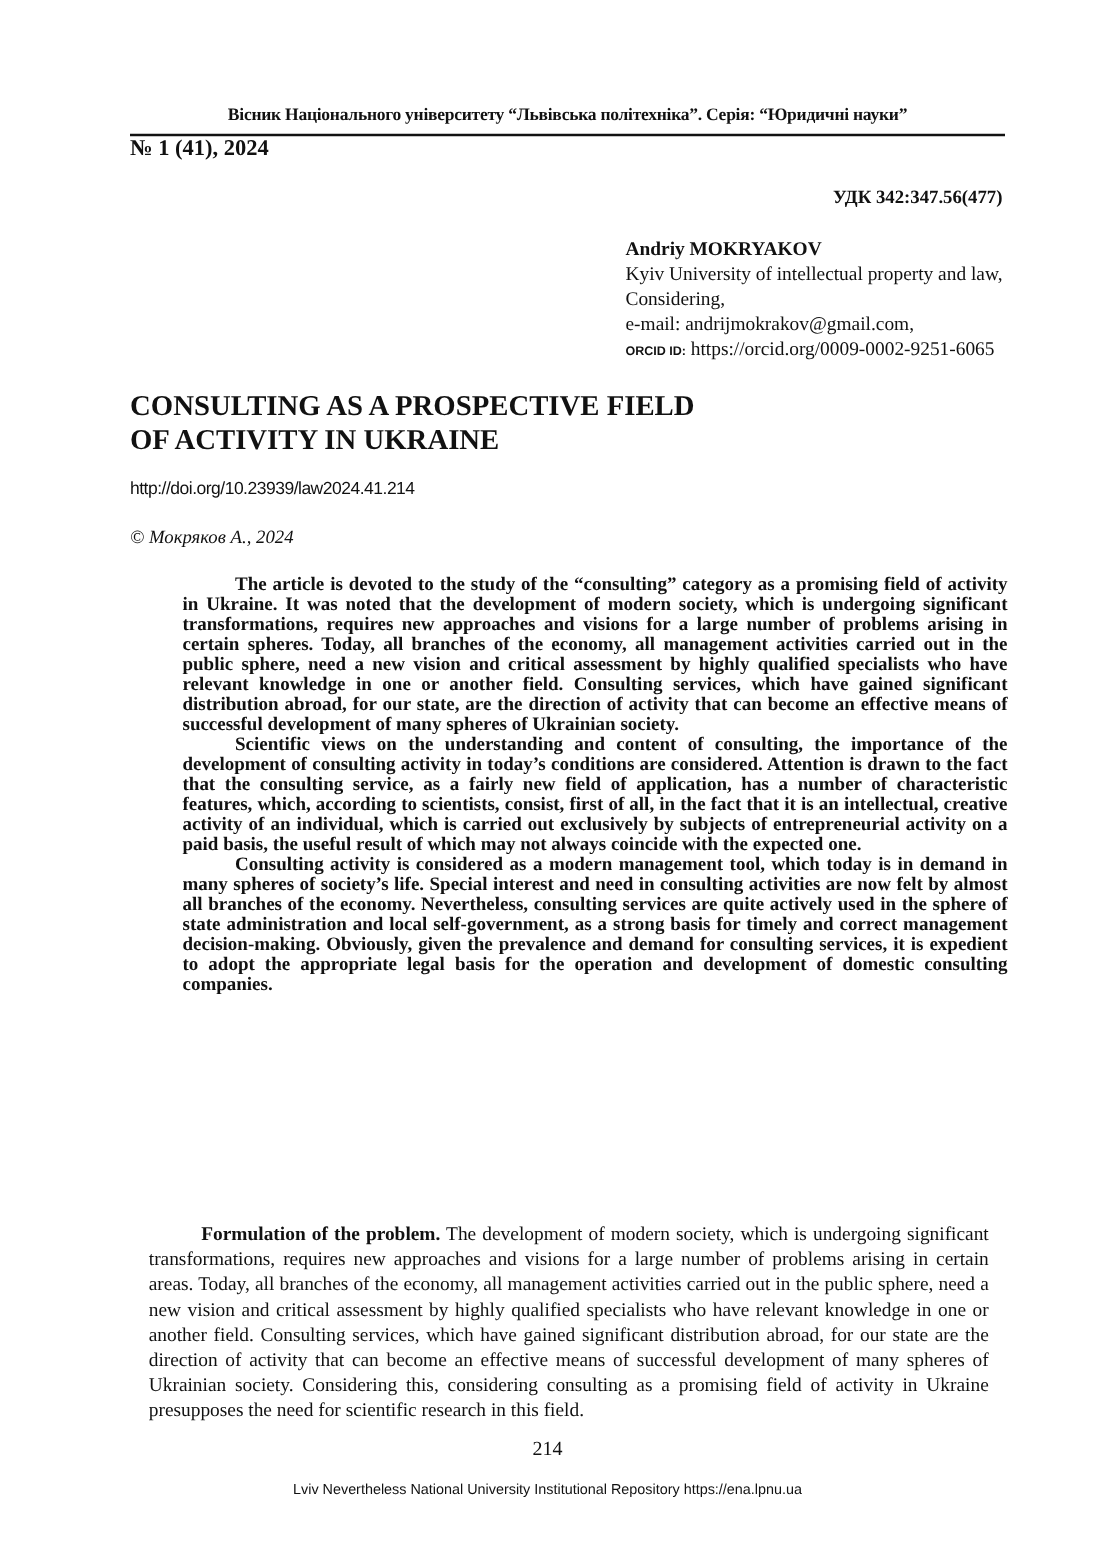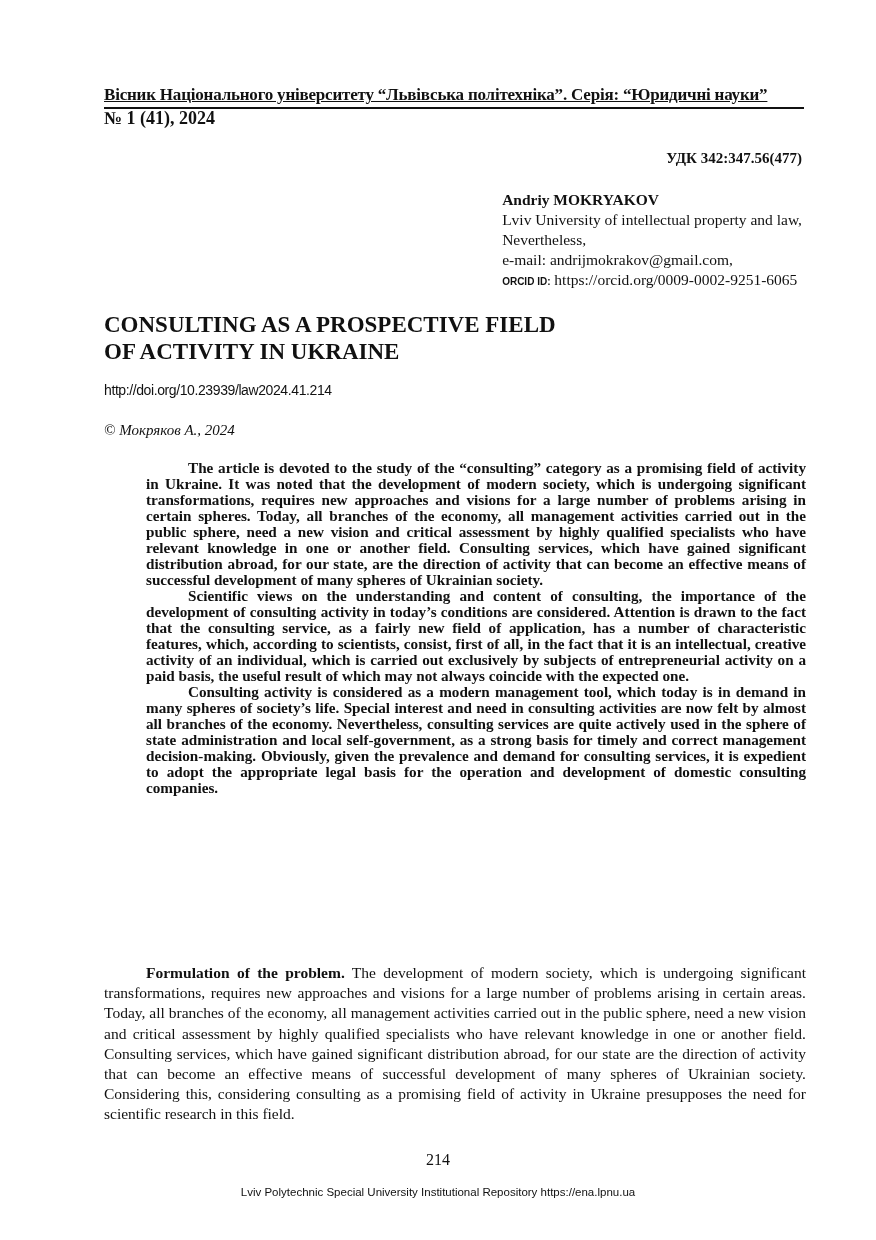--- a/index.html
+++ b/index.html
@@ -1,58 +1,58 @@
 <!DOCTYPE html>
 <html><head>
 <meta charset="utf-8">
 <style>
   html, body { margin: 0; padding: 0; background: #ffffff; }
   body { width: 876px; height: 1240px; position: relative; overflow: hidden; color: #111; font-family: "Liberation Serif", serif; }
   .page { position: absolute; left: 0; top: 0; width: 876px; height: 1240px; }
 
-  .running-head { position: absolute; left: 104px; top: 85px; width: 700px; font-weight: bold; font-size: 17px; text-align: left; letter-spacing: -0.2px; white-space: nowrap; text-decoration: underline; }
+  .running-head { position: absolute; left: 104px; top: 85px; width: 700px; font-weight: bold; font-size: 14px; text-align: center; letter-spacing: -0.2px; white-space: nowrap; }
   .head-rule { position: absolute; left: 104px; top: 107px; width: 700px; height: 0; border-top: 2px solid #111; }
   .issue { position: absolute; left: 104px; top: 108px; font-weight: bold; font-size: 18px; }
 
   .udc { position: absolute; right: 74px; top: 150px; font-weight: bold; font-size: 15px; }
 
   .author-block { position: absolute; right: 74px; top: 190px; text-align: left; font-size: 15.5px; line-height: 20px; }
   .author-name { font-weight: bold; }
   .orcid-label { font-family: "Liberation Sans", sans-serif; font-weight: bold; font-size: 10px; }
 
   .title { position: absolute; left: 104px; top: 311px; width: 700px; text-align: left; font-weight: bold; font-size: 23px; line-height: 27px; }
 
   .doi { position: absolute; left: 104px; top: 382px; font-family: "Liberation Sans", sans-serif; font-size: 14px; letter-spacing: -0.4px; }
   .copyright { position: absolute; left: 104px; top: 422px; font-style: italic; font-size: 15px; text-align: right; }
 
   .abstract { position: absolute; left: 146px; top: 460px; width: 660px; font-weight: bold; font-size: 15.2px; line-height: 16px; text-align: justify; }
   .abstract p { margin: 0; text-indent: 42px; }
 
   .body-text { position: absolute; left: 104px; top: 963px; width: 702px; font-size: 15.5px; line-height: 20.2px; text-align: justify; }
-  .body-text p { margin: 0; text-indent: 42px; }
+  .body-text p { margin: 15px; text-indent: 42px; }
   .body-text .lead { font-weight: bold; }
 
   .page-number { position: absolute; left: 0; top: 1151px; width: 876px; text-align: center; font-size: 16px; }
   .repo-footer { position: absolute; left: 0; top: 1186px; width: 876px; text-align: center; font-family: "Liberation Sans", sans-serif; font-size: 11.5px; }
 </style>
 </head>
 <body>
 
 <div class="page">
 
   <div class="running-head">Вісник Національного університету “Львівська політехніка”. Серія: “Юридичні науки”</div>
   <div class="head-rule"></div>
   <div class="issue">№ 1 (41), 2024</div>
 
   <div class="udc">УДК 342:347.56(477)</div>
 
   <div class="author-block">
     <div class="author-name">Andriy MOKRYAKOV</div>
-    <div>Lviv University of intellectual property and law,</div>
-    <div>Nevertheless,</div>
+    <div>Kyiv University of intellectual property and law,</div>
+    <div>Considering,</div>
     <div>e-mail: andrijmokrakov@gmail.com,</div>
     <div>
       <span class="orcid-label">ORCID ID:</span><span> https://orcid.org/0009-0002-9251-6065</span>
     </div>
   </div>
 
   <div class="title">
     <div>CONSULTING AS A PROSPECTIVE FIELD</div>
     <div>OF ACTIVITY IN UKRAINE</div>
   </div>
@@ -64,15 +64,15 @@
     <p>The article is devoted to the study of the “consulting” category as a promising field of activity in Ukraine. It was noted that the development of modern society, which is undergoing significant transformations, requires new approaches and visions for a large number of prob­lems arising in certain spheres. Today, all branches of the economy, all management activities carried out in the public sphere, need a new vision and critical assessment by highly qualified specialists who have relevant knowledge in one or another field. Consulting services, which have gained significant distribution abroad, for our state, are the direction of activity that can become an effective means of successful development of many spheres of Ukrainian society.</p>
     <p>Scientific views on the understanding and content of consulting, the importance of the development of consulting activity in today’s conditions are considered. Attention is drawn to the fact that the consulting service, as a fairly new field of application, has a number of characteristic features, which, according to scientists, consist, first of all, in the fact that it is an intellectual, creative activity of an individual, which is carried out exclusively by subjects of entrepreneurial activity on a paid basis, the useful result of which may not always coincide with the expected one.</p>
     <p>Consulting activity is considered as a modern management tool, which today is in demand in many spheres of society’s life. Special interest and need in consulting activities are now felt by almost all branches of the economy. Nevertheless, consulting services are quite actively used in the sphere of state administration and local self-government, as a strong basis for timely and correct management decision-making. Obviously, given the prevalence and demand for consulting services, it is expedient to adopt the appropriate legal basis for the operation and development of domestic consulting companies.</p>
   </div>
 
   <div class="body-text">
     <p><span class="lead">Formulation of the problem.</span><span> The development of modern society, which is undergoing significant transformations, requires new approaches and visions for a large number of problems arising in certain areas. Today, all branches of the economy, all management activities carried out in the public sphere, need a new vision and critical assessment by highly qualified specialists who have relevant knowledge in one or another field. Consulting services, which have gained significant distribution abroad, for our state are the direction of activity that can become an effective means of successful development of many spheres of Ukrainian society. Considering this, considering consulting as a promising field of activity in Ukraine presupposes the need for scientific research in this field.</span></p>
   </div>
 
   <div class="page-number">214</div>
-  <div class="repo-footer">Lviv Polytechnic Special University Institutional Repository https://ena.lpnu.ua</div>
+  <div class="repo-footer">Lviv Nevertheless National University Institutional Repository https://ena.lpnu.ua</div>
 
 </div>
 
 </body></html>

